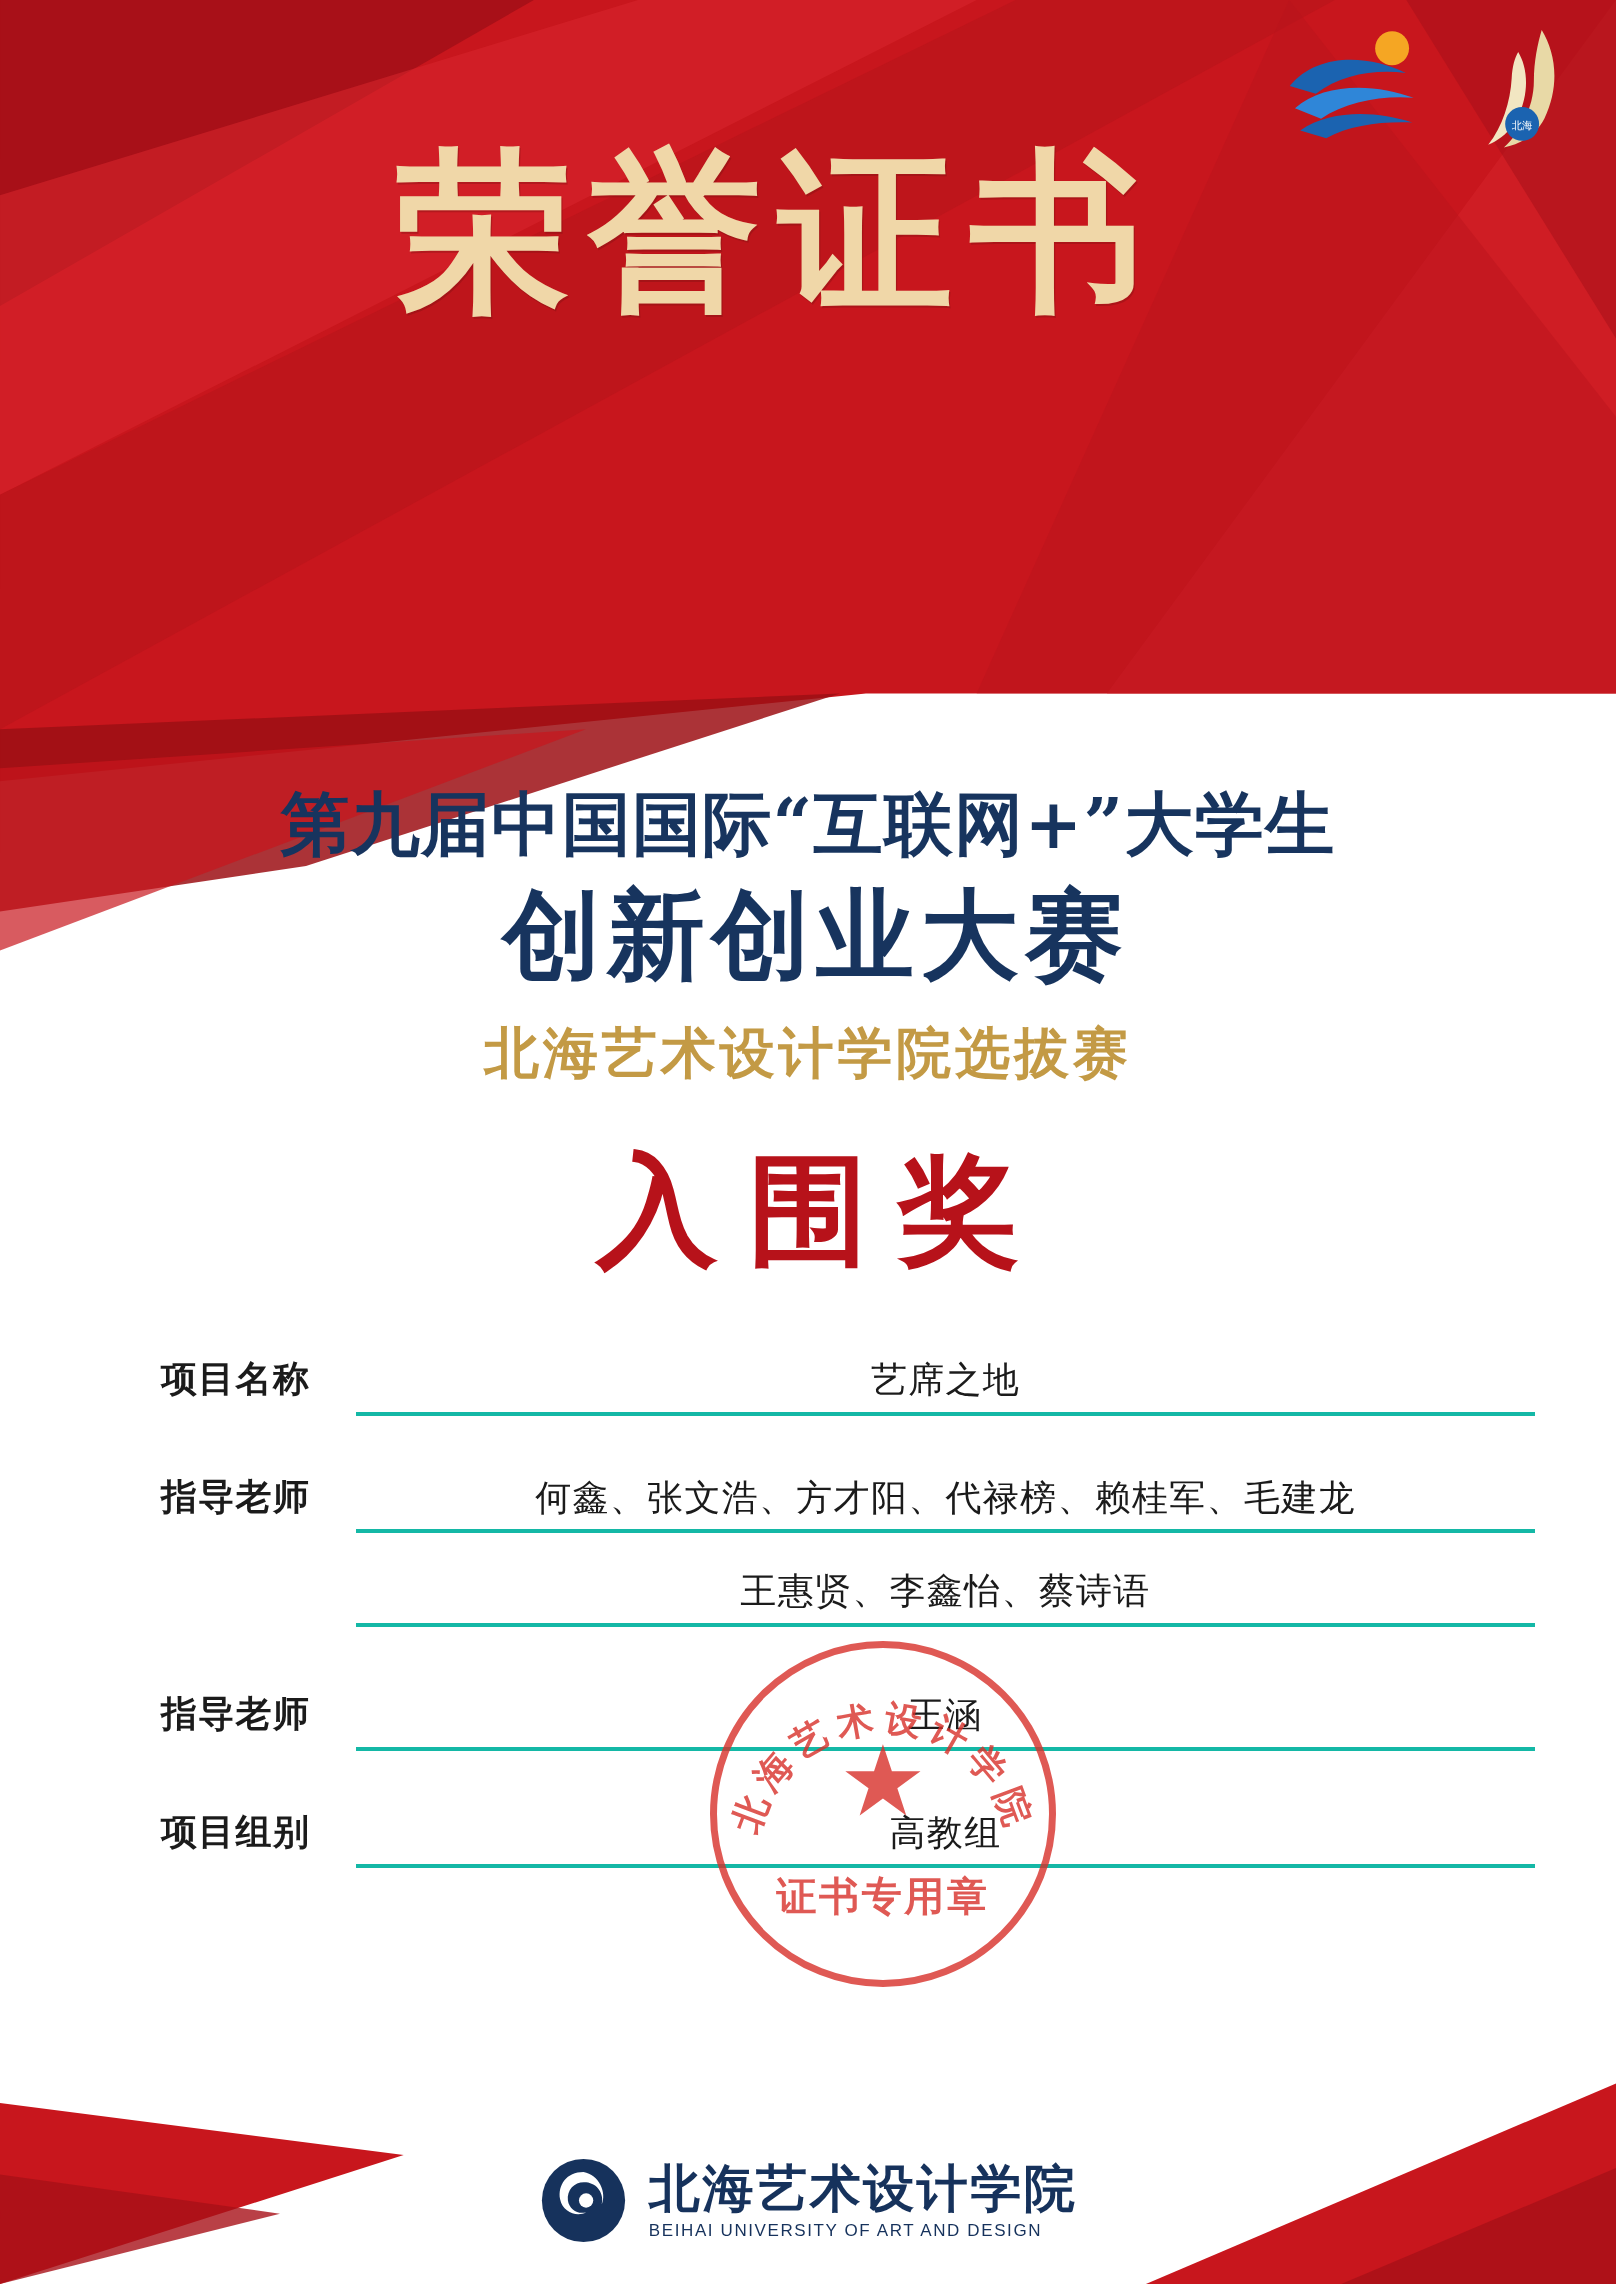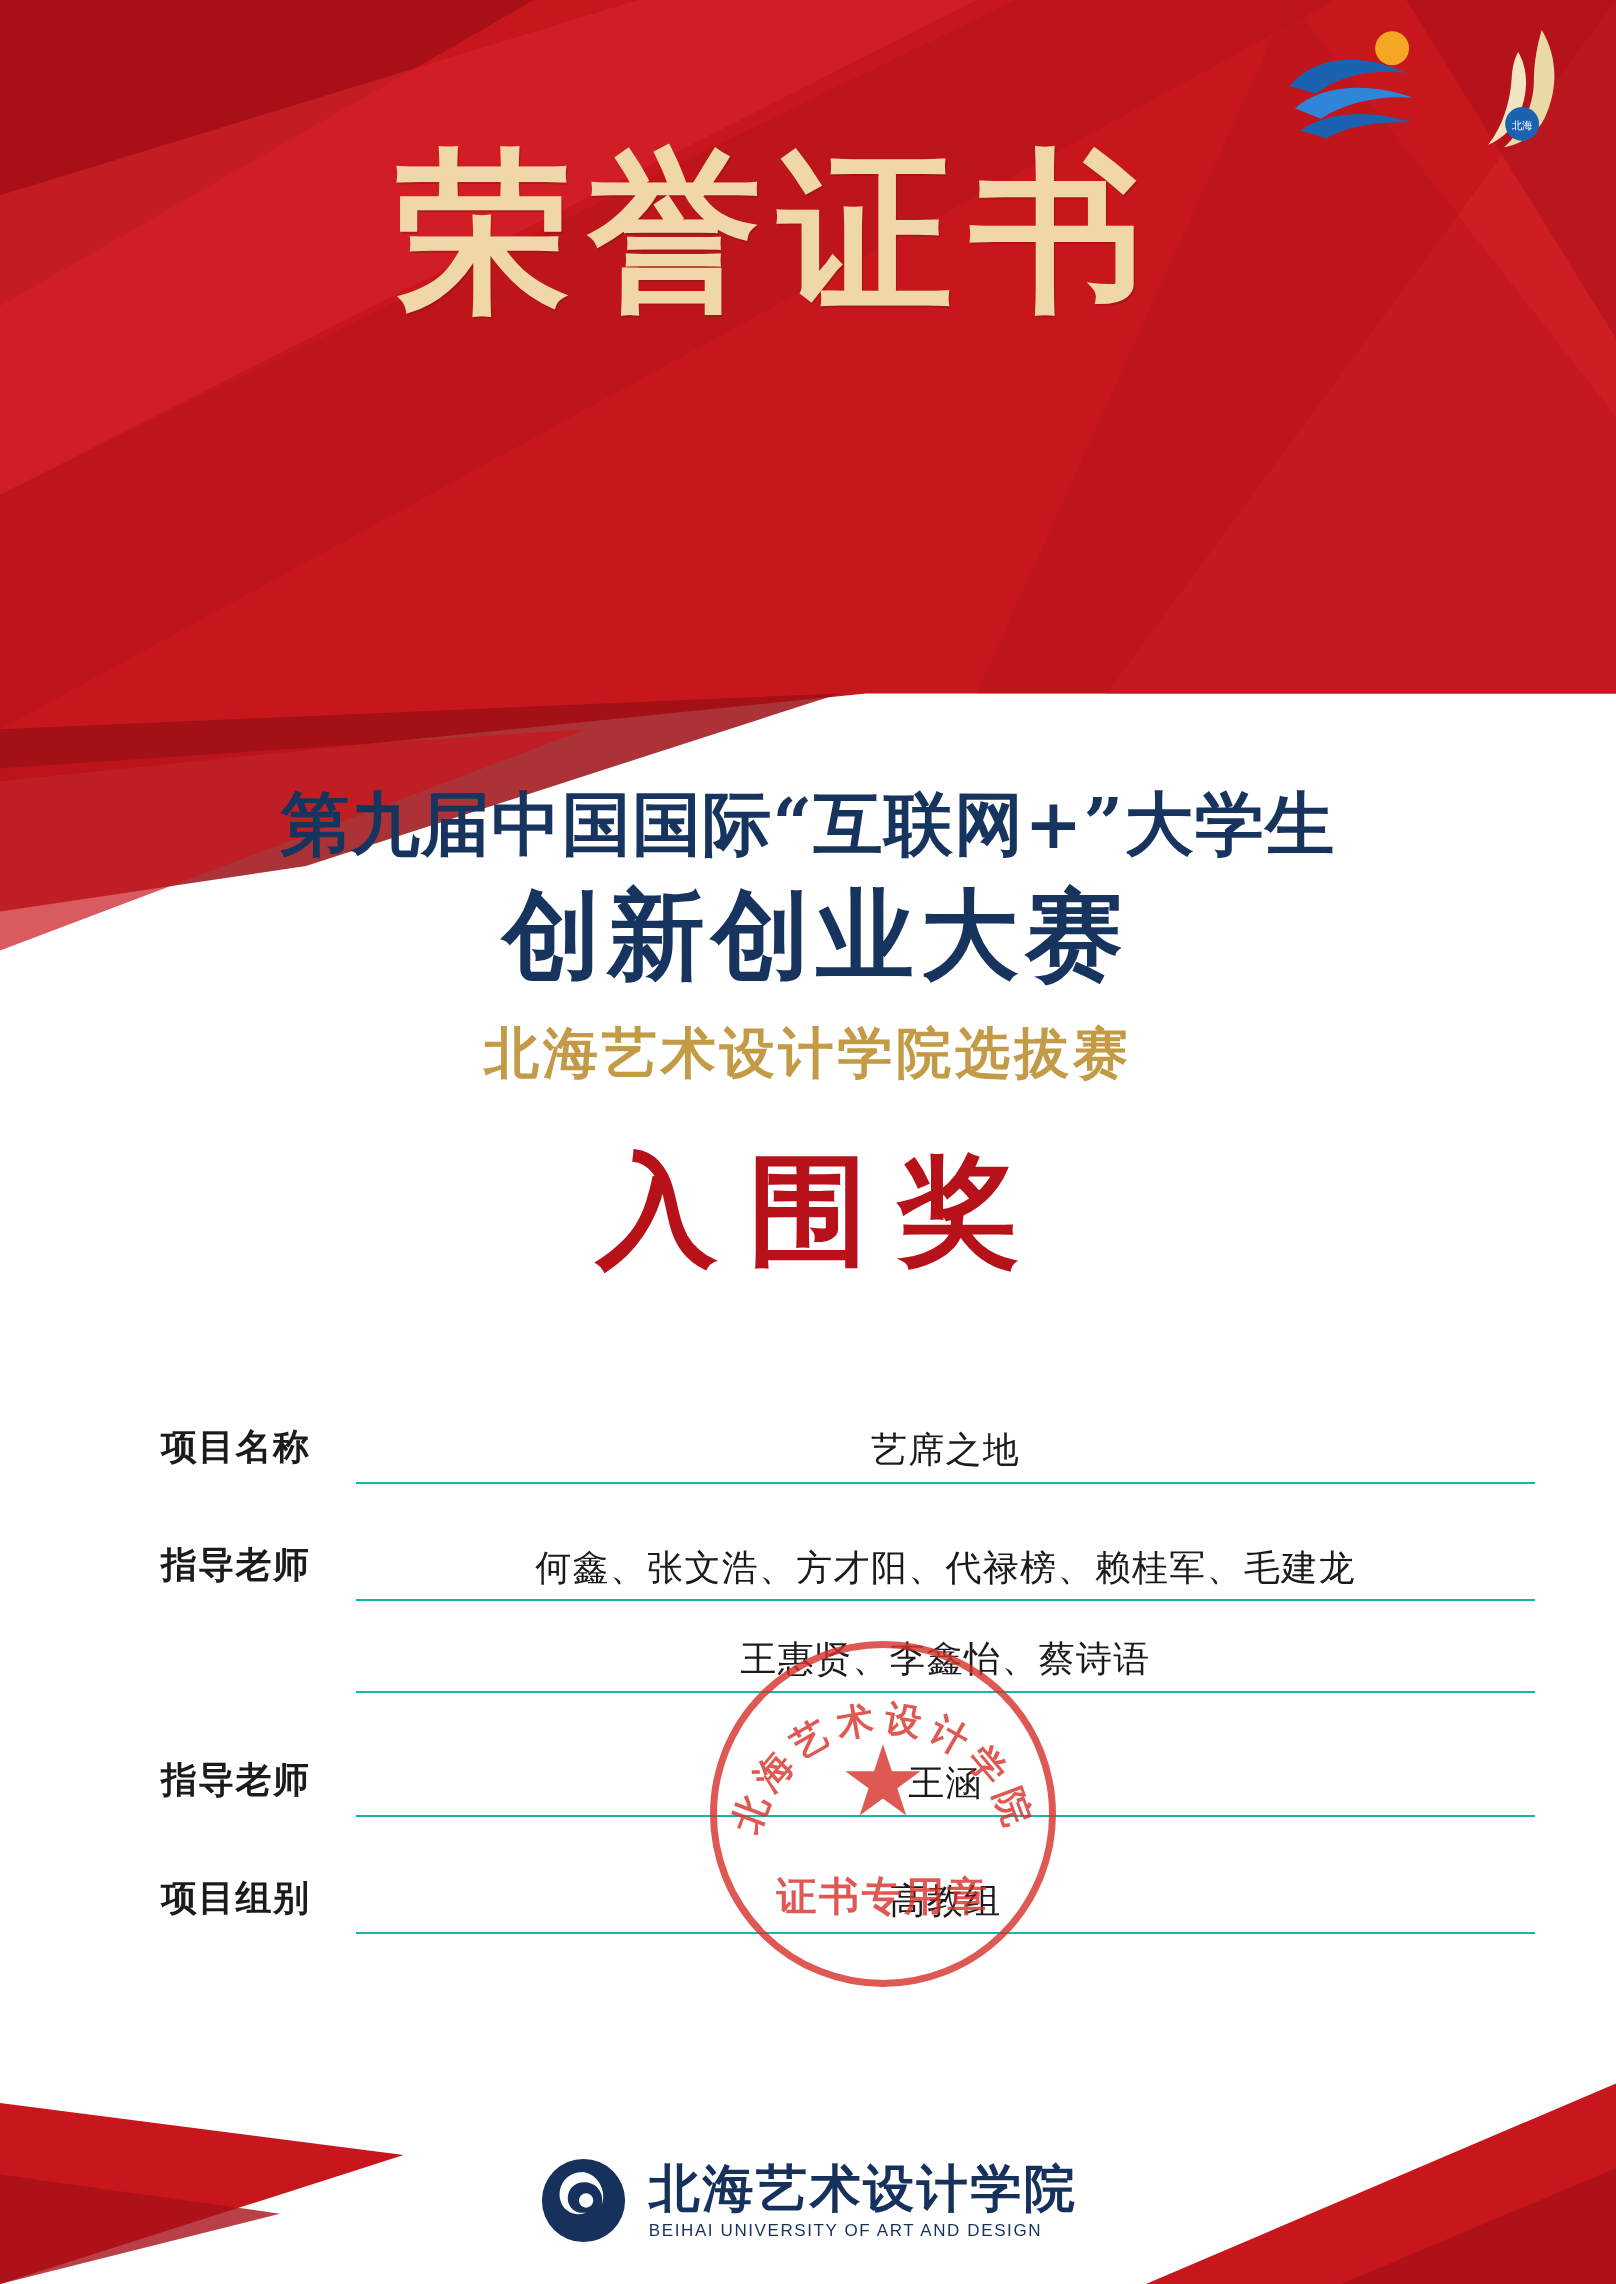--- a/index.html
+++ b/index.html
@@ -106,21 +106,21 @@
     font-size: 121px;
     letter-spacing: 30px;
     color: #b7121a;
     margin-top: 39px;
     margin-left: 30px;
   }
 
   
   .fields {
     position: absolute;
-    top: 1423px;
+    top: 1355px;
     left: 161px;
     width: 1374px;
     z-index: 7;
   }
   .field-row {
     display: flex;
     align-items: flex-end;
     margin-bottom: 57px;
     position: relative;
   }
@@ -129,21 +129,21 @@
     flex: 0 0 195px;
     font-size: 36px;
     font-weight: bold;
     color: #1b1b1b;
     font-family: "DejaVu Sans", "Liberation Sans", sans-serif;
     padding-bottom: 11.7px;
     letter-spacing: 1.3px;
   }
   .field-value-wrap {
     flex: 1 1 auto;
-    border-bottom: 2px solid #14b8a6;
+    border-bottom: 4px solid #14b8a6;
     text-align: center;
     padding-bottom: 10.4px;
   }
   .field-value {
     font-size: 36px;
     color: #1b1b1b;
     font-family: "DejaVu Sans", "Liberation Sans", sans-serif;
     letter-spacing: 1.3px;
     line-height: 1.2;
   }

